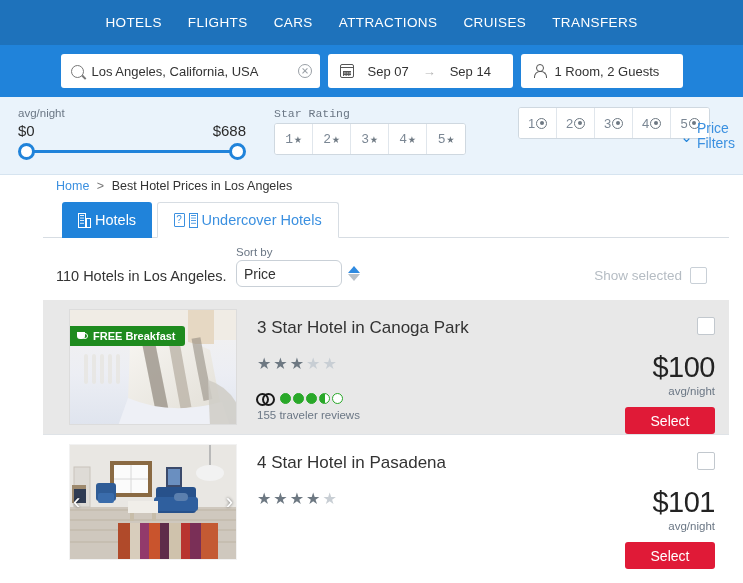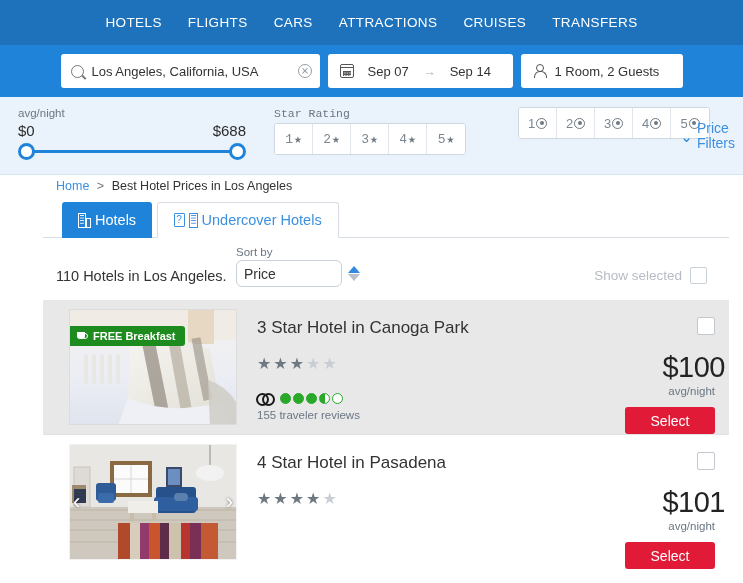--- a/index.html
+++ b/index.html
@@ -162,21 +162,21 @@
   .dots{ display:flex; gap:2px; }
   .dot{ width:11px;height:11px;border-radius:50%;border:1.6px solid #29a829;}
   .dot.full{ background:#29a829; }
   .dot.half{ background:linear-gradient(to right,#29a829 50%,#fff 50%); }
   .dot.empty{ background:#fff; }
   .tareviews{ margin-top:5px; font-size:11.5px; color:#6b7785; }
 
   .cright{ width:152px; position:relative; padding-top:8px; }
   .rchk{ position:absolute; right:14px; top:8px; width:18px;height:18px;
          border:1.4px solid #c2c8ce; border-radius:2px; background:#fff;}
-  .price{ text-align:right; padding-right:4px; margin-top:34px;
+  .price{ text-align:right; padding-right:14px; margin-top:34px;
           font-size:29px; color:#232323; letter-spacing:-.5px;}
   .pernight{ text-align:right; padding-right:14px; font-size:11.5px; color:#6b7785; margin-top:1px;}
   .selectbtn{ margin:10px 14px 0 0; float:right; width:90px; height:27px;
         background:#e01a37; color:#fff; border:none; border-radius:3px;
         font-size:14px; font-family:inherit; cursor:pointer;}
   .divider{ margin:0 14px 0 43px; height:1px; background:#dfe3e7;}
 </style>
 </head>
 <body>
 

